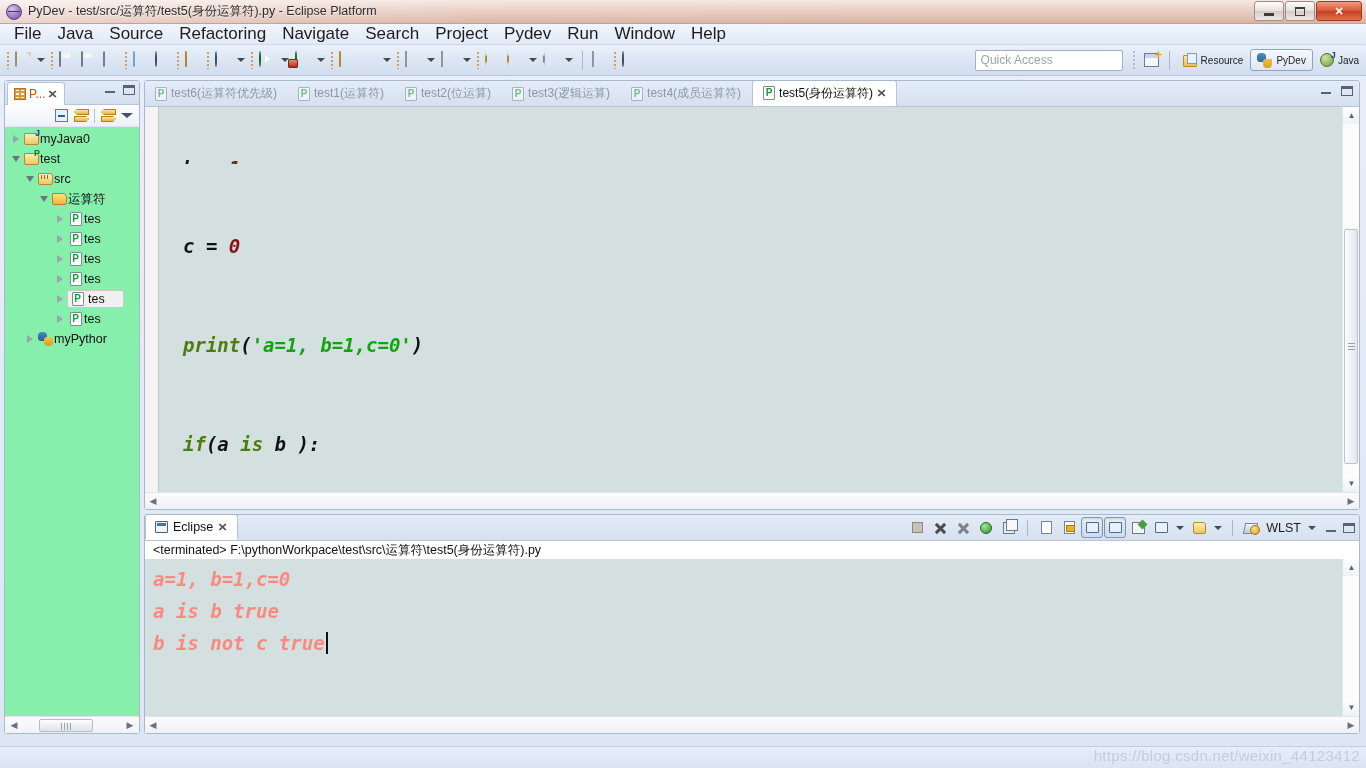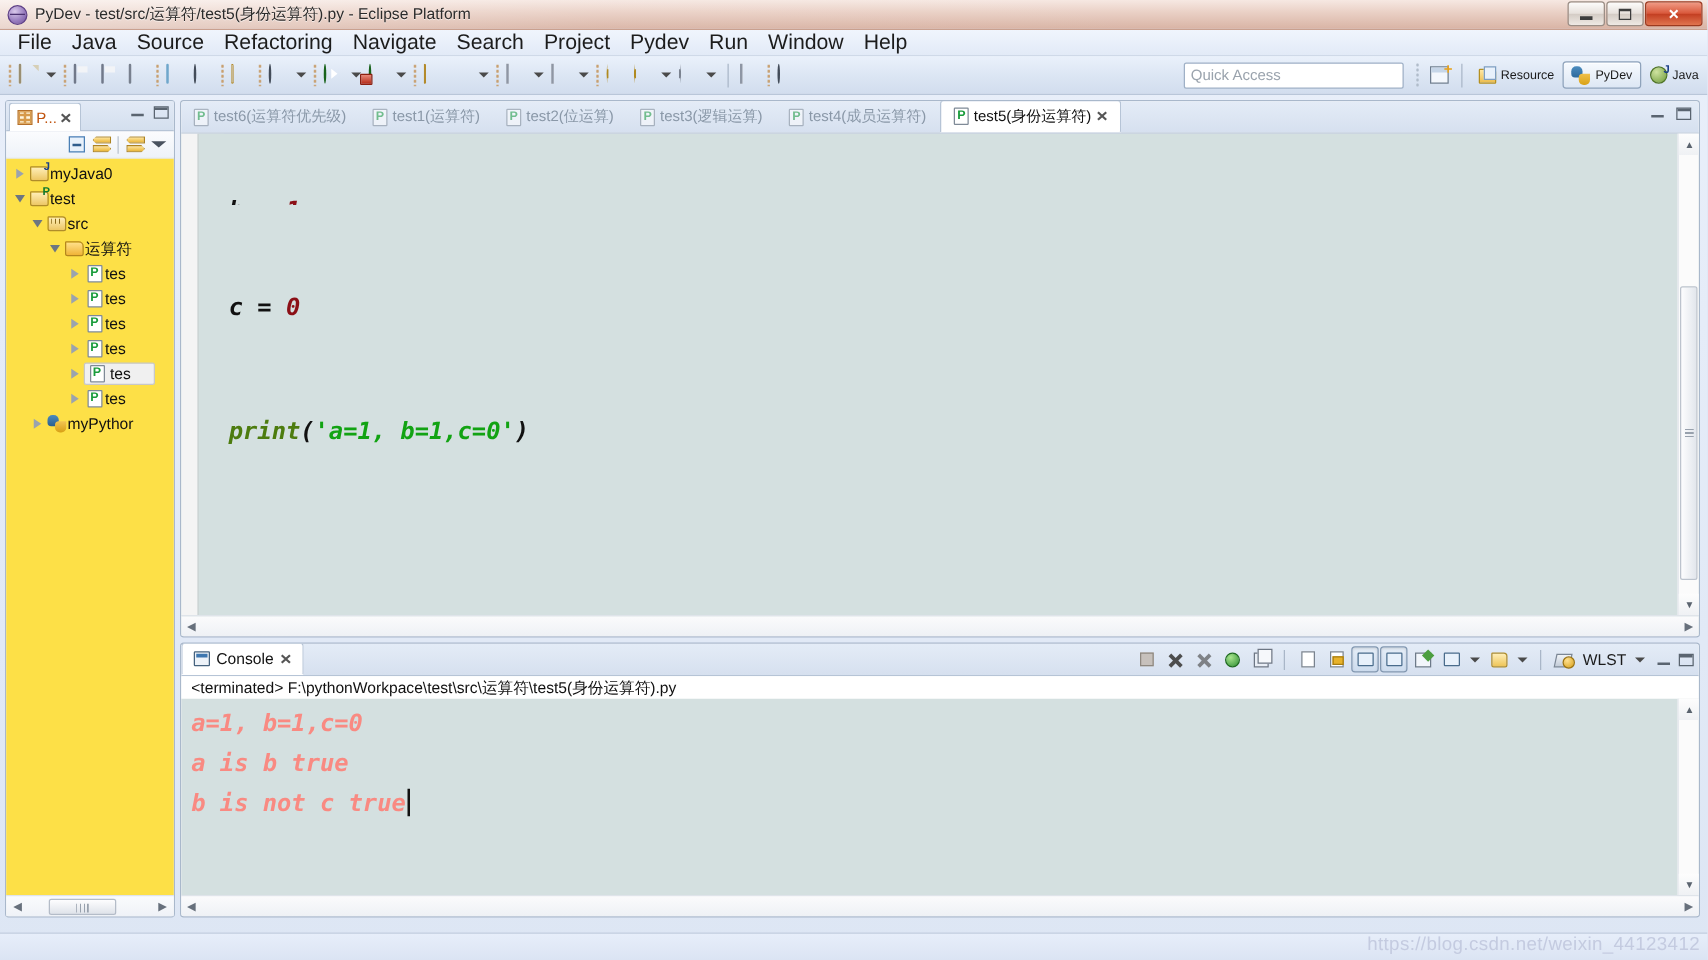--- a/index.html
+++ b/index.html
@@ -179,21 +179,21 @@
     content: ""; position: absolute; left: 0; top: 0; width: 9px; height: 9px;
     background: linear-gradient(180deg,#4b8bbe,#2f6a9c); border-radius: 4px 4px 0 3px;
   }
   .ic-py::after {
     content: ""; position: absolute; right: 0; bottom: 0; width: 9px; height: 9px;
     background: linear-gradient(180deg,#f0c04a,#d9a216); border-radius: 3px 0 4px 4px;
   }
 
   .quick-access {
     margin-left: auto; margin-right: 4px;
-    width: 176px; height: 21px;
+    width: 148px; height: 21px;
     background: #ffffff; border: 1px solid #9fb0c6;
     border-radius: 2px; display: flex; align-items: center; padding: 0 5px;
   }
   .quick-access span { color: #9aa3ad; font-size: 12px; }
   .grip {
     width: 4px; height: 20px; margin: 0 5px;
     background-image: radial-gradient(circle, #b0bcca 1px, transparent 1.2px);
     background-size: 4px 4px; background-repeat: repeat-y;
   }
   .persp-btn {
@@ -282,21 +282,21 @@
     content: ""; position: absolute; left: 0; width: 13px; height: 4px;
     background: linear-gradient(180deg,#ffe49a,#e8b537); border: 1px solid #ad8320;
   }
   .ic-link::before { top: 0; clip-path: polygon(100% 0,100% 100%,20% 100%,0 50%,20% 0); }
   .ic-link::after { bottom: 0; clip-path: polygon(0 0,80% 0,100% 50%,80% 100%,0 100%); }
   .ic-vmenu {
     width: 0; height: 0; border-left: 6px solid transparent; border-right: 6px solid transparent;
     border-top: 5px solid #49525e;
   }
   .tree {
-    flex: 1; overflow: hidden; padding-top: 2px; background: #fde047;
+    flex: 1; overflow: hidden; padding-top: 2px; background: #86efac;
   }
   .trow {
     height: 20px; display: flex; align-items: center; white-space: nowrap;
     font-size: 12.5px; color: #111;
   }
   .trow .twist {
     width: 14px; display: flex; align-items: center; justify-content: center; flex: none;
   }
   .tri-closed {
     width: 0; height: 0; border-top: 4px solid transparent; border-bottom: 4px solid transparent;
@@ -915,20 +915,21 @@
         </div>
       </div>
 
       <div class="code-wrap">
         <div class="code-gutter"></div>
         <div class="code-marker"></div>
         <div class="code-area">
           <div class="cline clip-top"><span class="p">b = </span><span class="n">1</span></div>
           <div class="cline"><span class="p">c = </span><span class="n">0</span></div>
           <div class="cline"><span class="k">print</span><span class="p">(</span><span class="s">'a=1, b=1,c=0'</span><span class="p">)</span></div>
+          <div class="cline"><span class="k">if</span><span class="p">(a </span><span class="k">is</span><span class="p"> b ):</span></div>
           
           
           
           
           
           
           
           
         </div>
 
@@ -942,21 +943,21 @@
           <span class="hs-left">◀</span>
           <span class="hs-right">▶</span>
         </div>
       </div>
     </div>
 
     <div class="console-panel">
       <div class="cons-tabrow">
         <div class="cons-tab">
           <span class="ic-console"></span>
-          <span>Console</span>
+          <span>Eclipse</span>
           <span class="xclose">✕</span>
         </div>
         <div class="cons-tools">
           <div class="ctbtn">
               <span class="ic-stop"></span>
             </div>
           <div class="ctbtn">
               <span class="ic-x"></span>
             </div>
           <div class="ctbtn">

